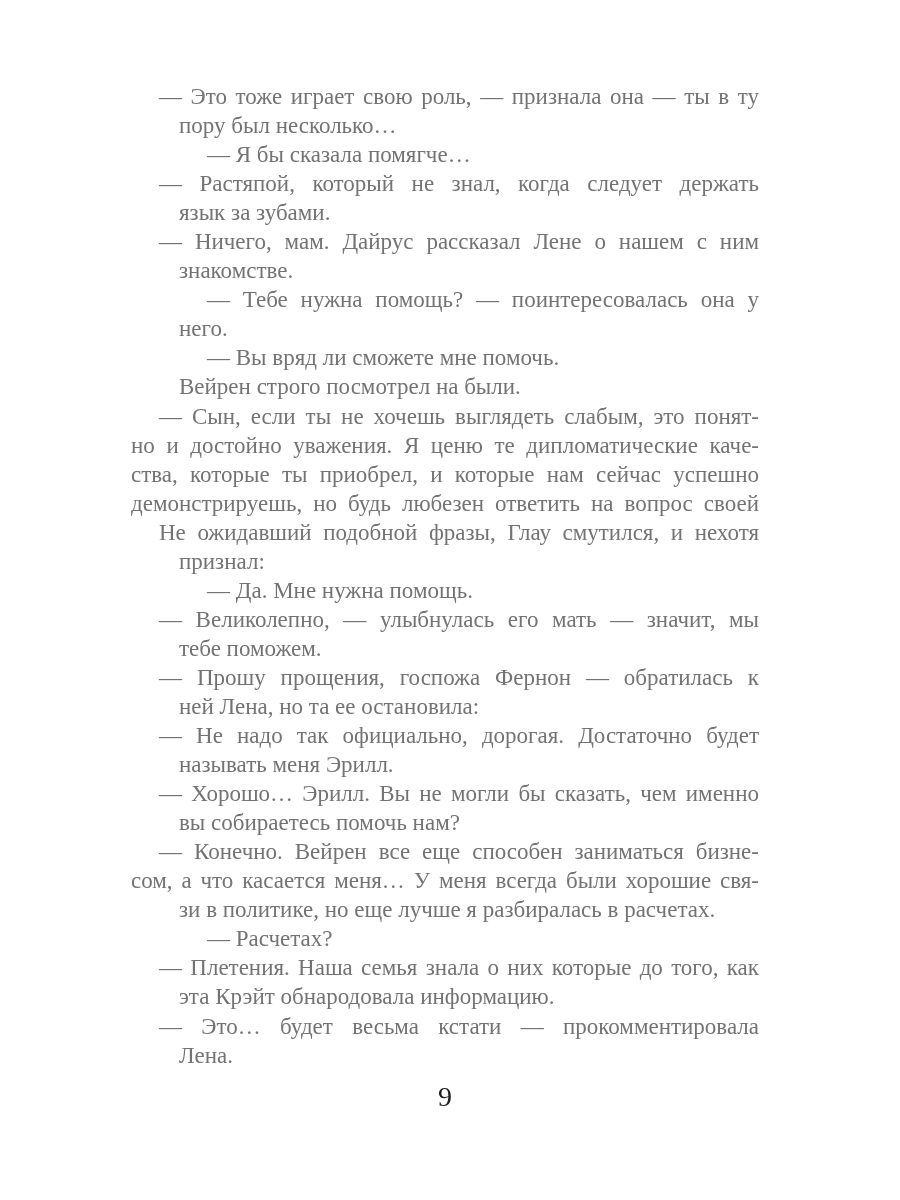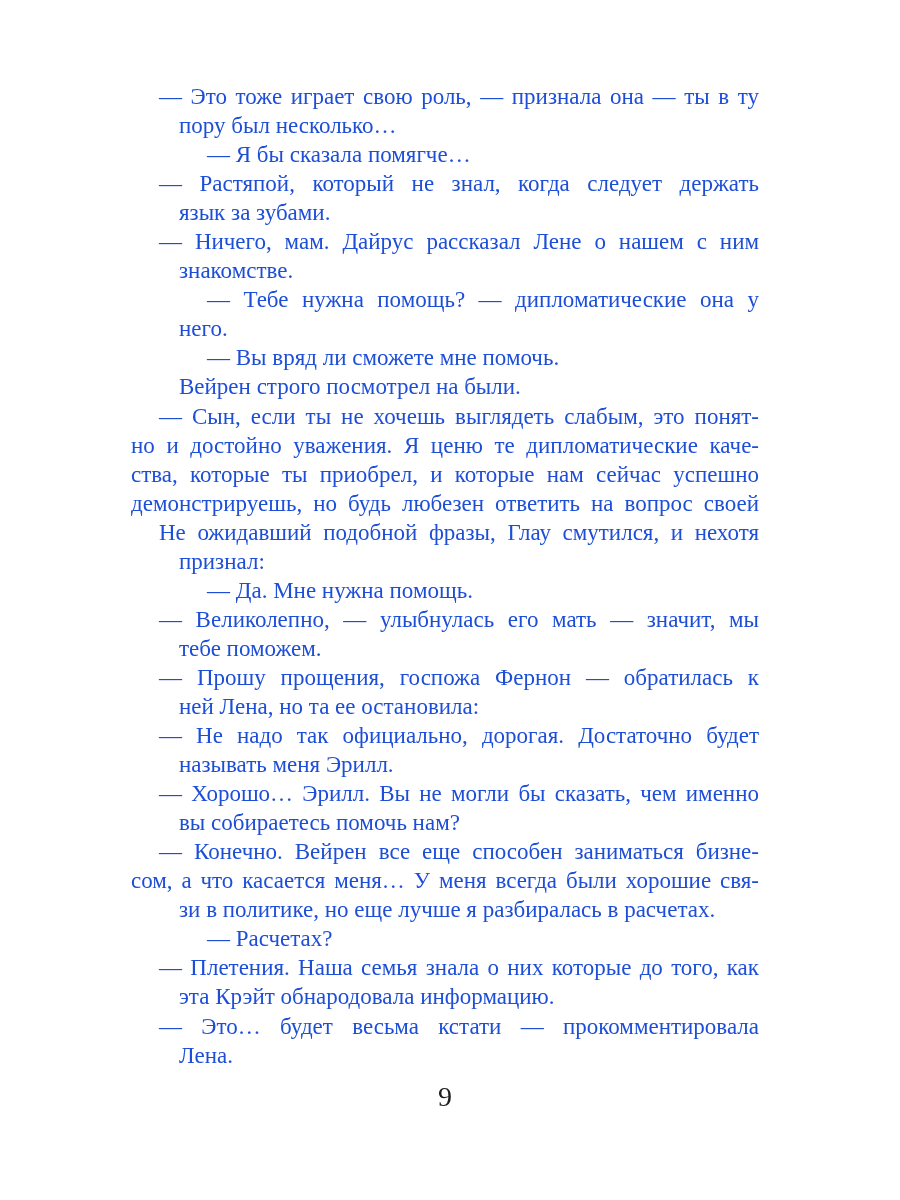--- a/index.html
+++ b/index.html
@@ -53,38 +53,38 @@
     font-family: "Liberation Serif", "DejaVu Serif", serif;
     font-size: 28px;
     line-height: 30px;
     color: #1e1e1e;
   }
 </style>
 </head>
 <body style="background: rgb(255, 255, 255);">
 
 <div id="book-page">
-  <div id="text-block" style="color: #1d4ed8;">
+  <div id="text-block" style="color: #737373;">
       <div class="para">
         <div class="line para-start indented">— Это тоже играет свою роль, — признала она — ты в ту</div>
         <div class="line para-end">пору был несколько…</div>
       </div>
       <div class="para">
         <div class="line para-start para-end indented">— Я бы сказала помягче…</div>
       </div>
       <div class="para">
         <div class="line para-start indented">— Растяпой, который не знал, когда следует держать</div>
         <div class="line para-end">язык за зубами.</div>
       </div>
       <div class="para">
         <div class="line para-start indented">— Ничего, мам. Дайрус рассказал Лене о нашем с ним</div>
         <div class="line para-end">знакомстве.</div>
       </div>
       <div class="para">
-        <div class="line para-start para-end indented">— Тебе нужна помощь? — дипломатические она у него.</div>
+        <div class="line para-start para-end indented">— Тебе нужна помощь? — поинтересовалась она у него.</div>
       </div>
       <div class="para">
         <div class="line para-start para-end indented">— Вы вряд ли сможете мне помочь.</div>
       </div>
       <div class="para">
         <div class="line para-start para-end">Вейрен строго посмотрел на были.</div>
       </div>
       <div class="para">
         <div class="line para-start indented">— Сын, если ты не хочешь выглядеть слабым, это понят-</div>
         <div class="line">но и достойно уважения. Я ценю те дипломатические каче-</div>

